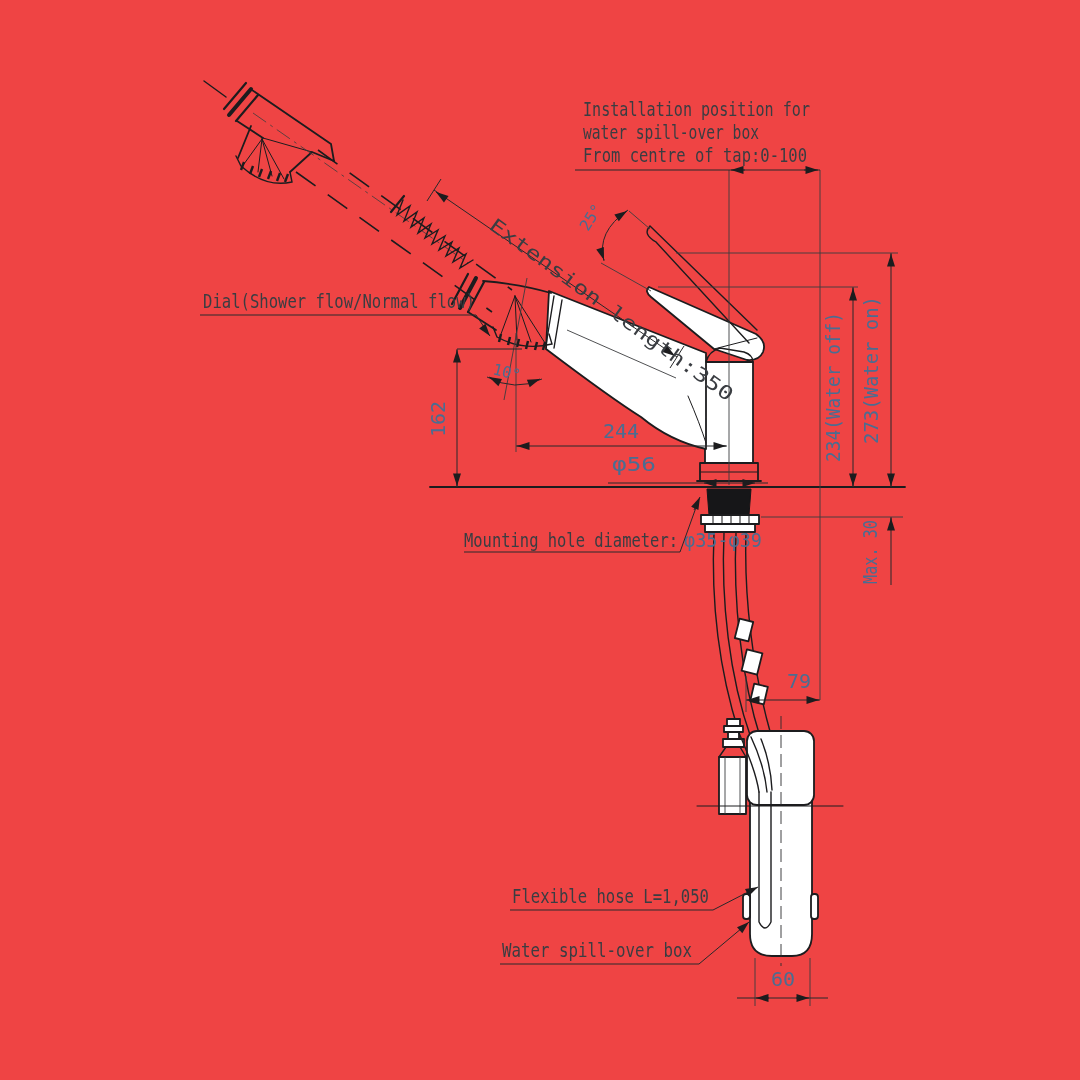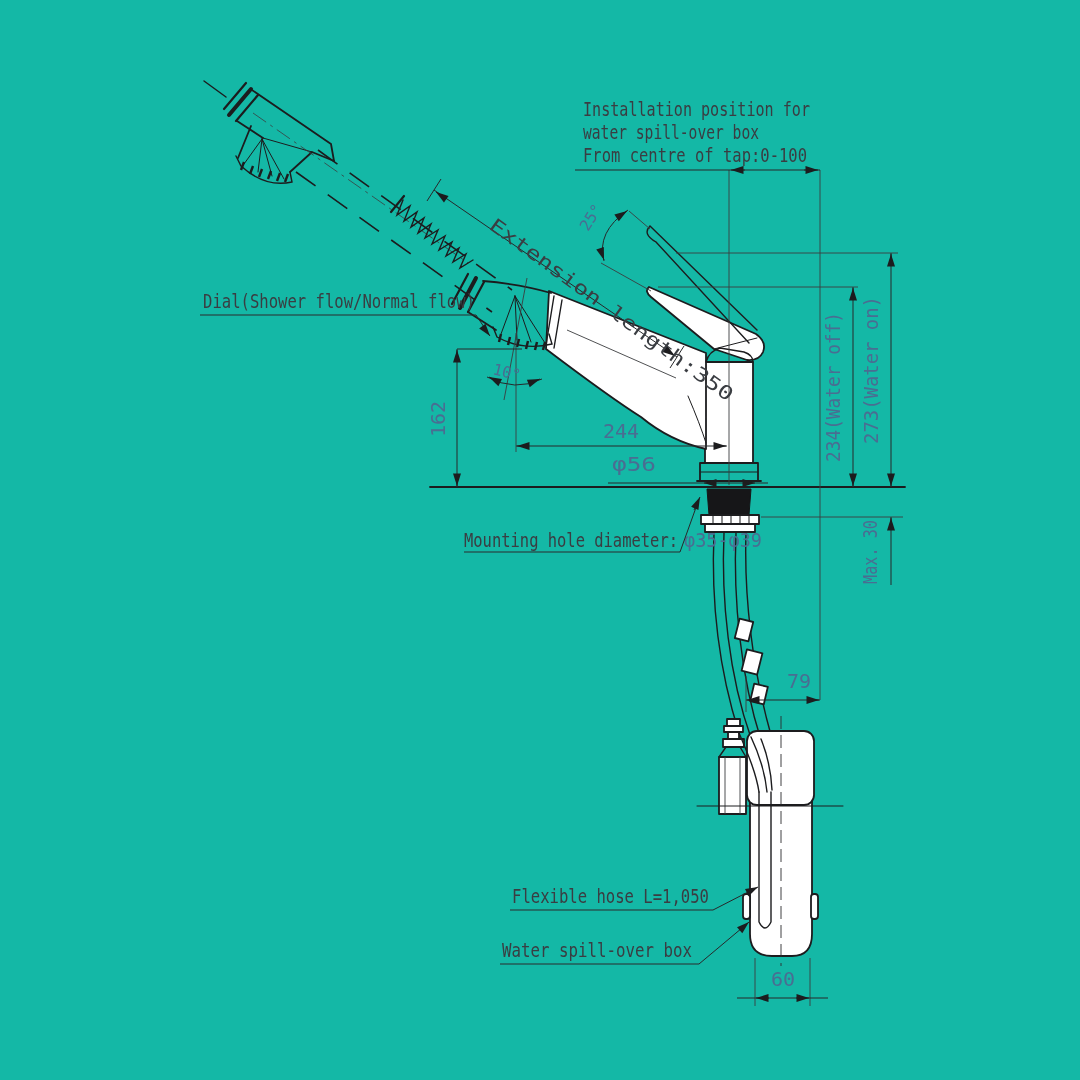--- a/index.html
+++ b/index.html
@@ -1,16 +1,16 @@
 <!DOCTYPE html>
 <html><head>
 <meta charset="utf-8">
 <style>
   html,body{margin:0;padding:0;background:#ffffff;}
-  .stage{width:1080px;height:1080px;background:#14b8a6;position:relative;font-family:"DejaVu Sans Mono",monospace;}
+  .stage{width:1080px;height:1080px;background:#ef4444;position:relative;font-family:"DejaVu Sans Mono",monospace;}
   svg text{font-family:"DejaVu Sans Mono","Liberation Mono",monospace;}
   .lbl{fill:#3a3d42;font-size:19px;}
   .dim{fill:#4a6d92;font-size:20px;}
   .dimv{fill:#4a6d92;font-size:19px;}
   .dims{fill:#4a6d92;font-size:15.5px;}
   .obj{stroke:#1c1c1e;fill:none;stroke-width:1.8;stroke-linecap:round;stroke-linejoin:round;}
   .objf{stroke:#1c1c1e;fill:#ffffff;stroke-width:1.8;stroke-linejoin:round;}
   .med{stroke:#1c1c1e;fill:none;stroke-width:1.4;stroke-linecap:round;}
   .in1{stroke:#1c1c1e;fill:none;stroke-width:1;stroke-linecap:round;}
   .thin{stroke:#27282a;fill:none;stroke-width:1;}

